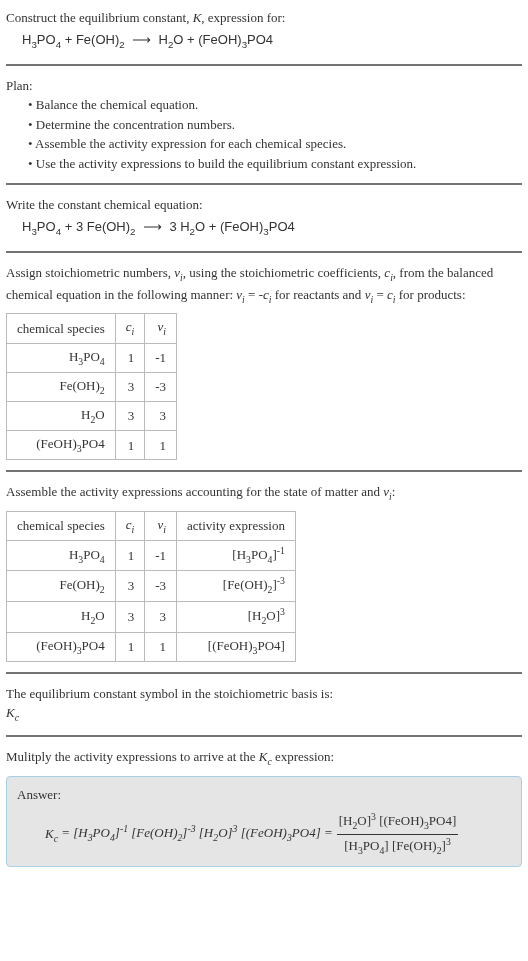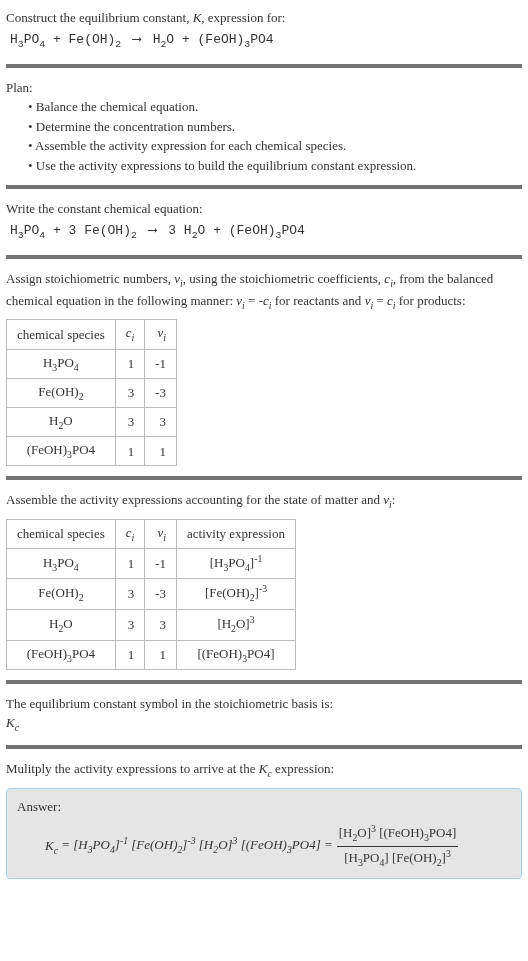--- a/index.html
+++ b/index.html
@@ -6,41 +6,41 @@
     body {
       font-family: Georgia, 'Times New Roman', serif;
       font-size: 13px;
       line-height: 1.5;
       color: #333;
       background: #fff;
       width: 528px;
       padding: 8px 6px;
     }
     .section {
-      border-bottom: 4px solid #737373;
+      border-bottom: 2px solid #737373;
       padding-bottom: 10px;
       margin-bottom: 10px;
     }
     .section:last-of-type {
       border-bottom: none;
     }
     .title { margin-bottom: 2px; }
     .equation {
-      font-family: Liberation Mono, monospace;
-      margin: 2px 4px;
+      font-family: Liberation Sans, sans-serif;
+      margin: 2px 16px;
     }
     .plan-item { display: block; margin-left: 22px; }
     table {
       border-collapse: collapse;
       margin-top: 6px;
     }
     th, td {
       border: 1px solid #bbb;
       padding: 3px 10px;
-      text-align: center;
+      text-align: right;
       font-weight: normal;
       font-size: 13px;
     }
     th.num, td.num { text-align: right; }
     th { background: #fff; }
     sub { font-size: 0.75em; vertical-align: sub; }
     sup { font-size: 0.75em; vertical-align: super; }
     .answer-box {
       background: #e5e5e5;
       border: 1px solid #a9d0e6;

